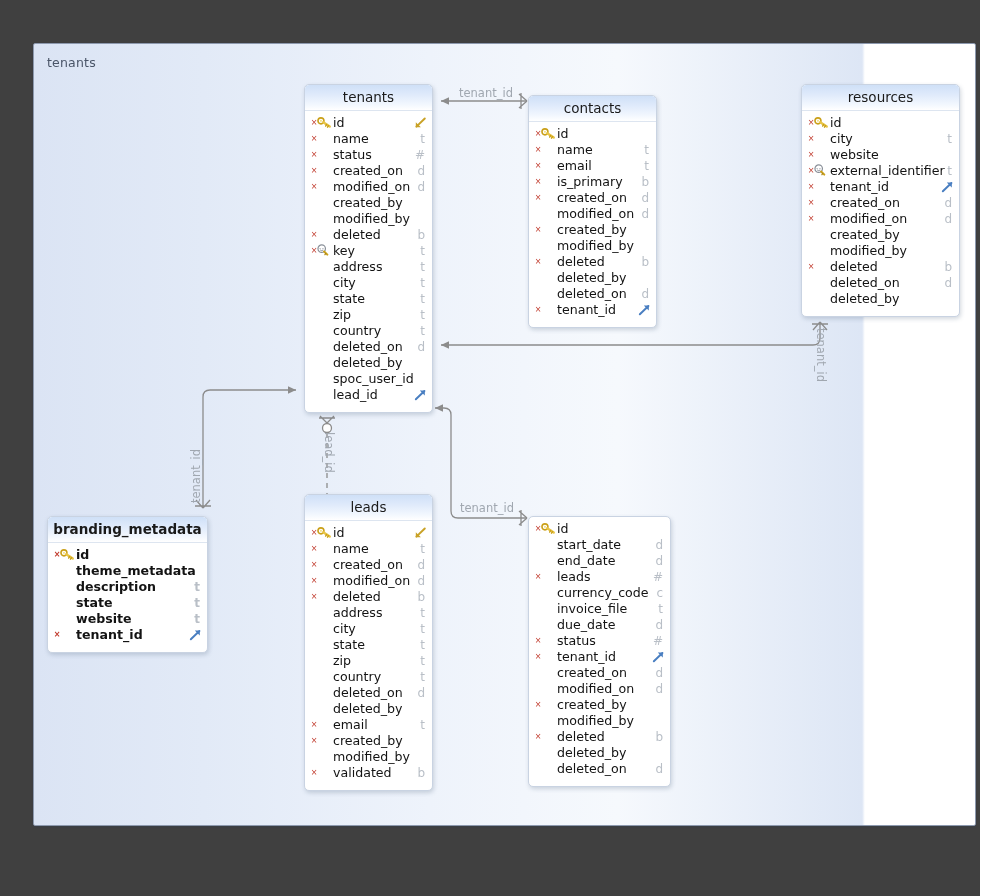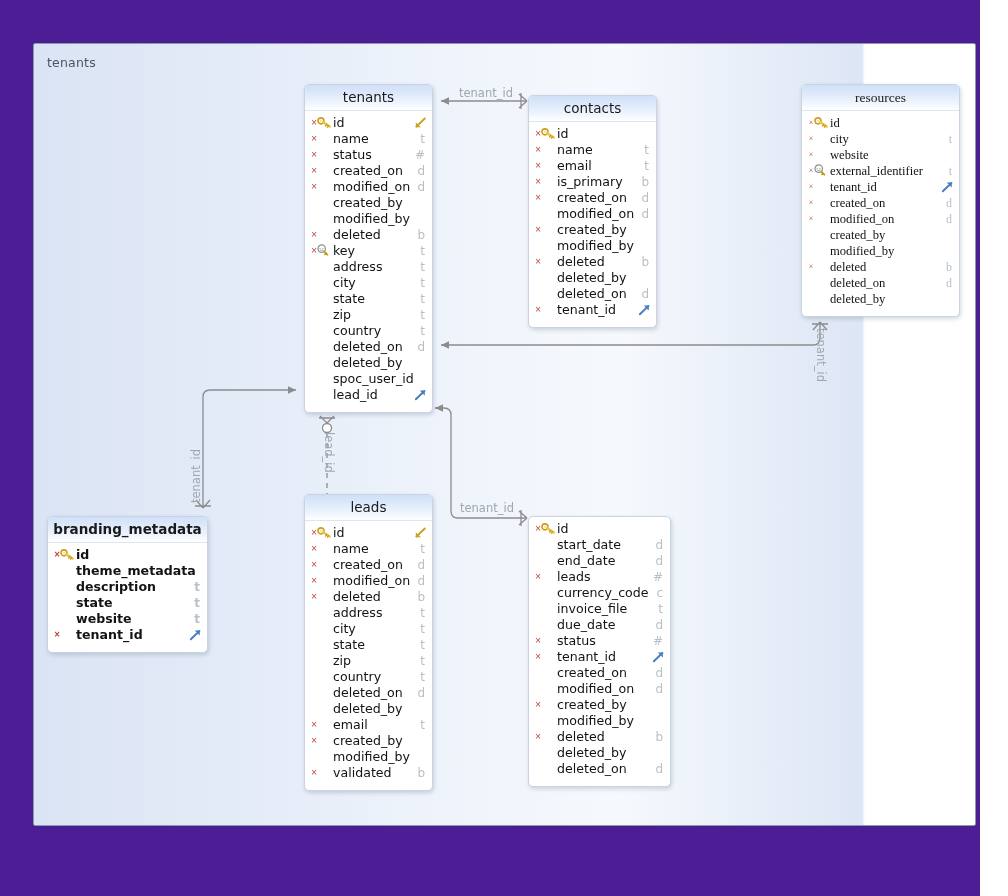--- a/index.html
+++ b/index.html
@@ -9,21 +9,21 @@
     height: 896px;
     background: #ffffff;
     font-family: "DejaVu Sans", "Liberation Sans", sans-serif;
     overflow: hidden;
   }
 
   #canvas {
     position: absolute;
     left: 0; top: 0;
     width: 980px; height: 896px;
-    background: #4c1d95;
+    background: #404040;
   }
 
   
   .group-box {
     position: absolute;
     left: 33px;
     top: 43px;
     width: 943px;
     height: 783px;
     box-sizing: border-box;
@@ -355,21 +355,21 @@
           <div class="row">
             <span class="mark">×</span>
             <span class="name">tenant_id</span>
             <span class="fkarrow"><svg viewBox="0 0 16 15" width="15" height="14">
                 <path d="M3.0,12.0 L12.2,3.2" stroke="#4a7fc1" stroke-width="2.1" stroke-linecap="round"></path>
                 <path d="M12.6,2.6 L12.6,8.0 L7.2,2.6 Z" fill="#4a7fc1"></path>
               </svg></span>
           </div>
         </div>
       </div>
-      <div class="table" style="left: 801px; top: 84px; width: 159px; font-family: Liberation Serif, serif;">
+      <div class="table" style="left: 801px; top: 84px; width: 159px;">
         <div class="table-header">resources</div>
         <div class="table-body">
           <div class="row">
             <span class="mark">×</span>
             <span class="keyicon"><svg viewBox="0 0 16 15" width="15" height="14">
                 <circle cx="4.2" cy="5.2" r="3.2" fill="none" stroke="#caa019" stroke-width="1.7"></circle>
                 <circle cx="4.2" cy="5.2" r="1.1" fill="#f3e08a"></circle>
                 <path d="M6.6,6.6 L13.6,11.3" stroke="#e8c547" stroke-width="2.6" stroke-linecap="round"></path>
                 <path d="M10.4,9.0 L9.2,10.8 M12.3,10.3 L11.2,12.0" stroke="#caa019" stroke-width="1.5" stroke-linecap="round"></path>
               </svg></span>

